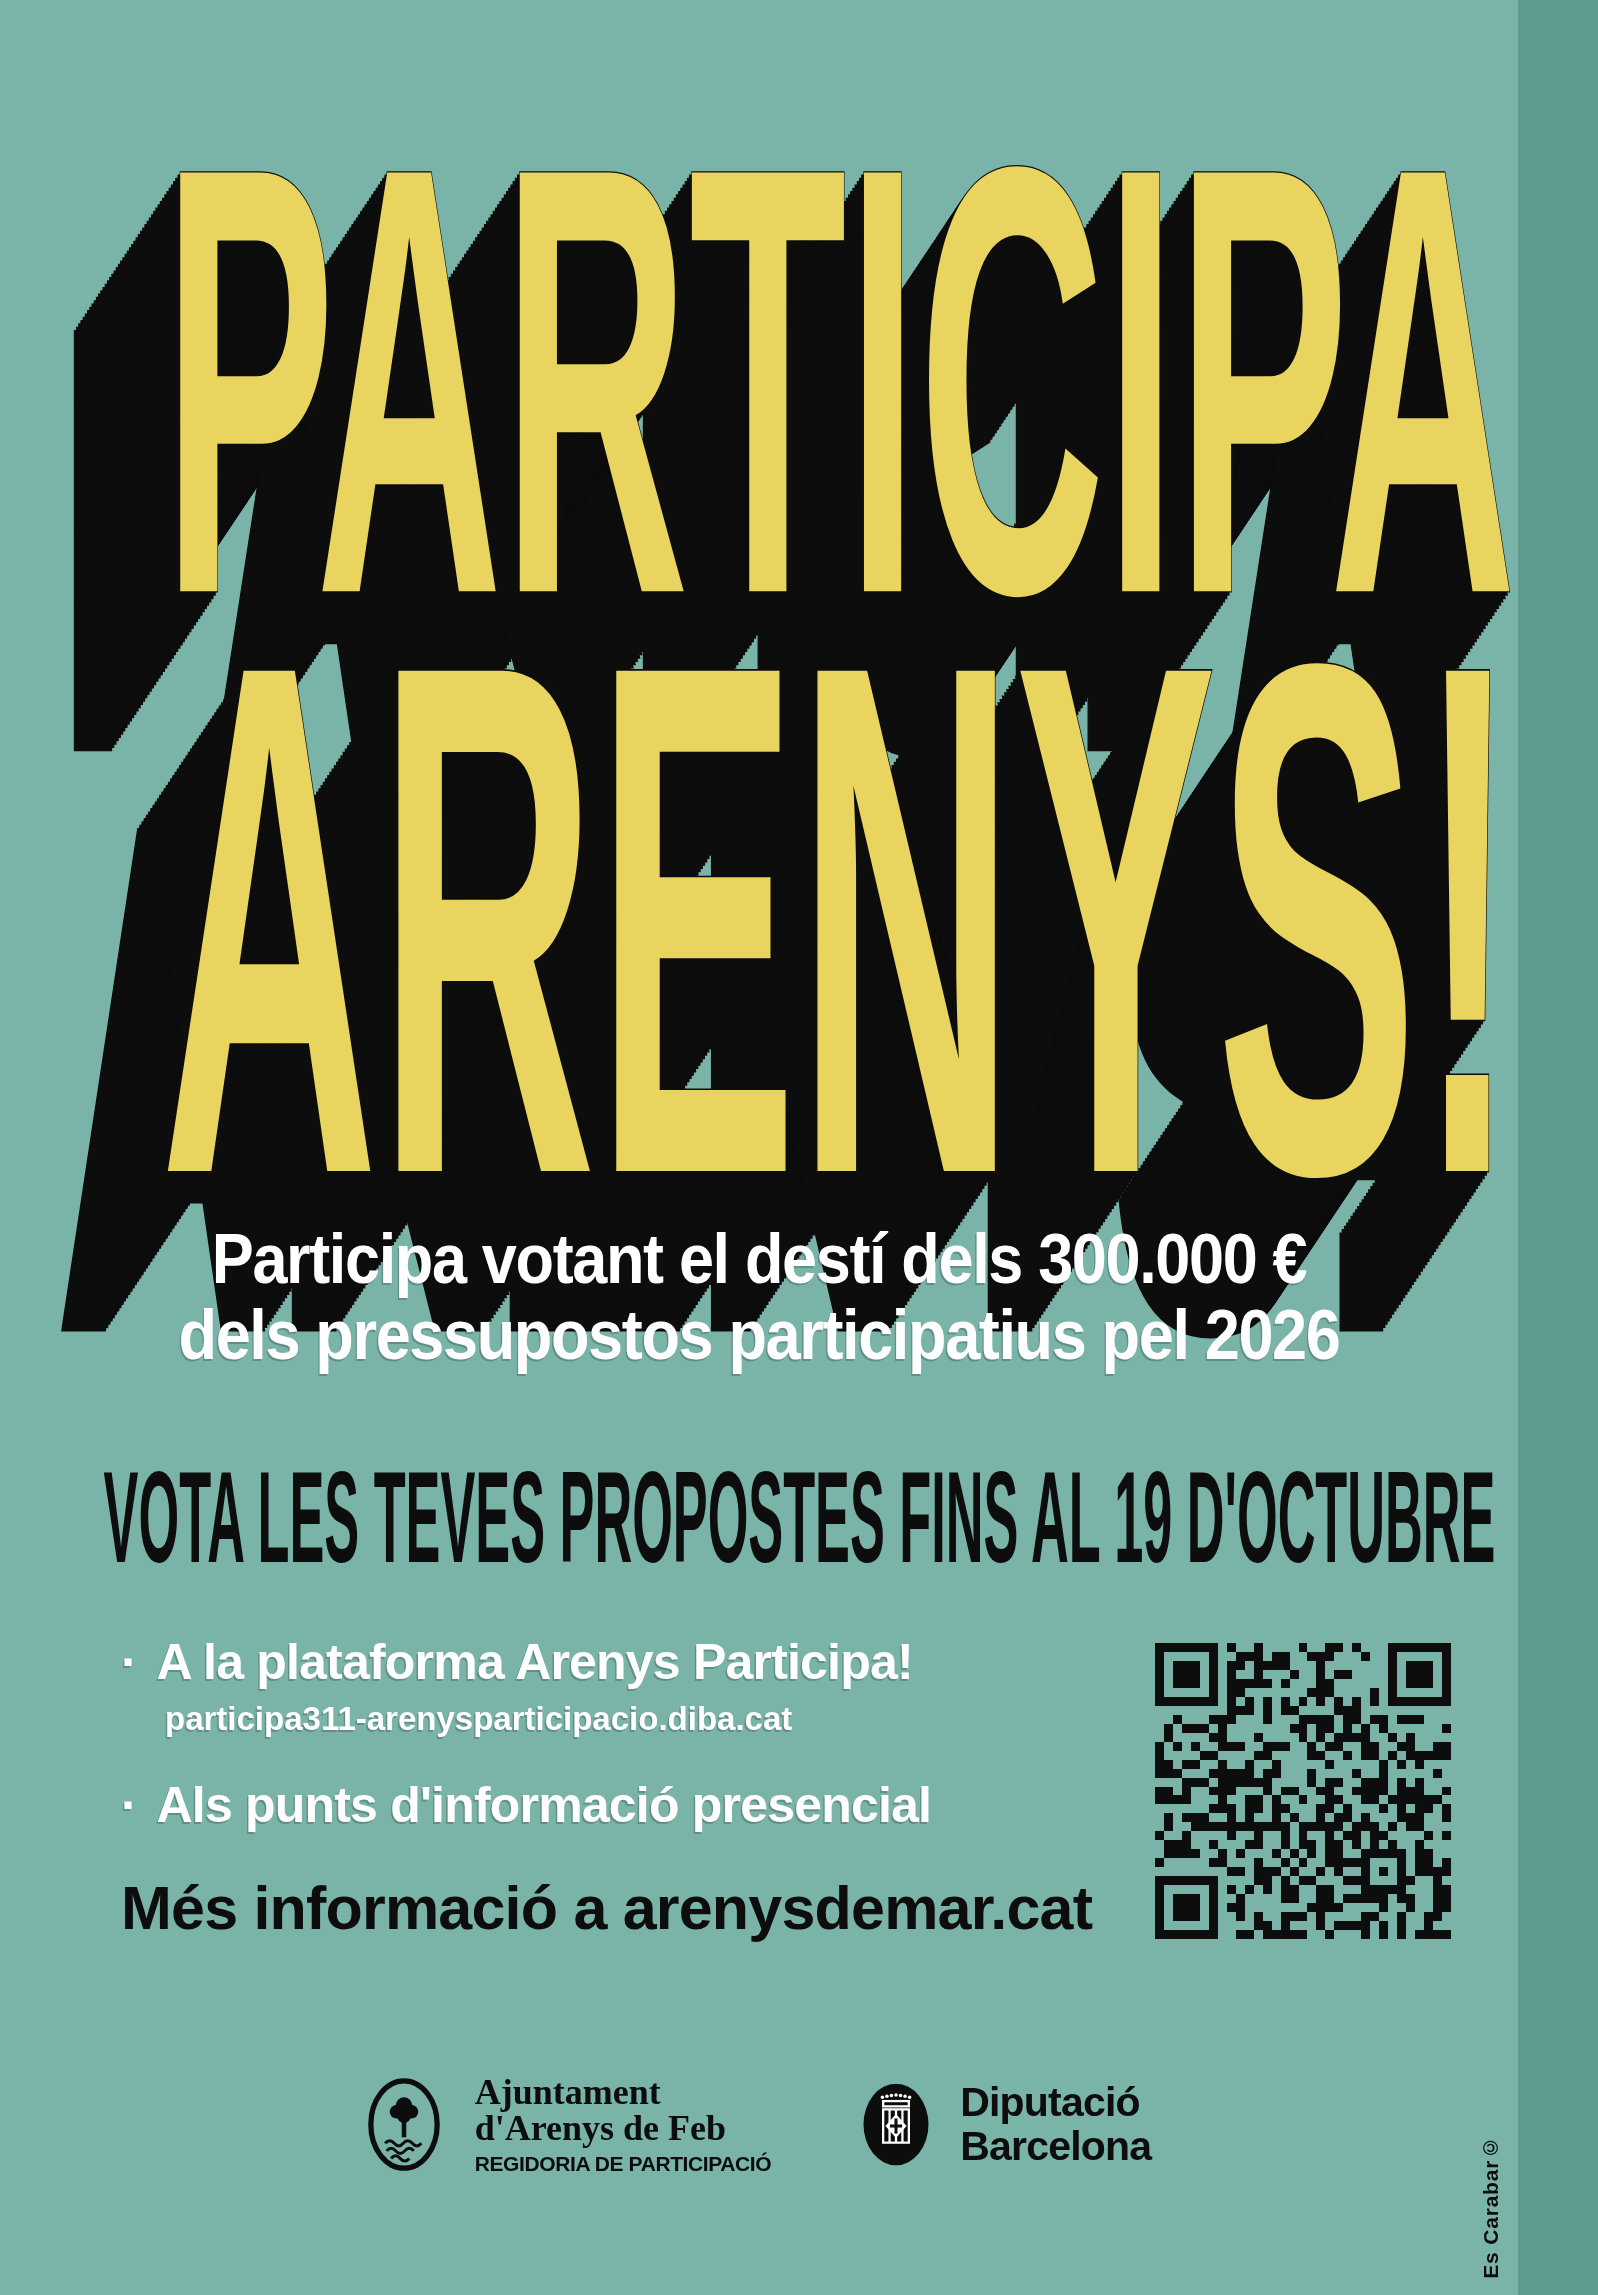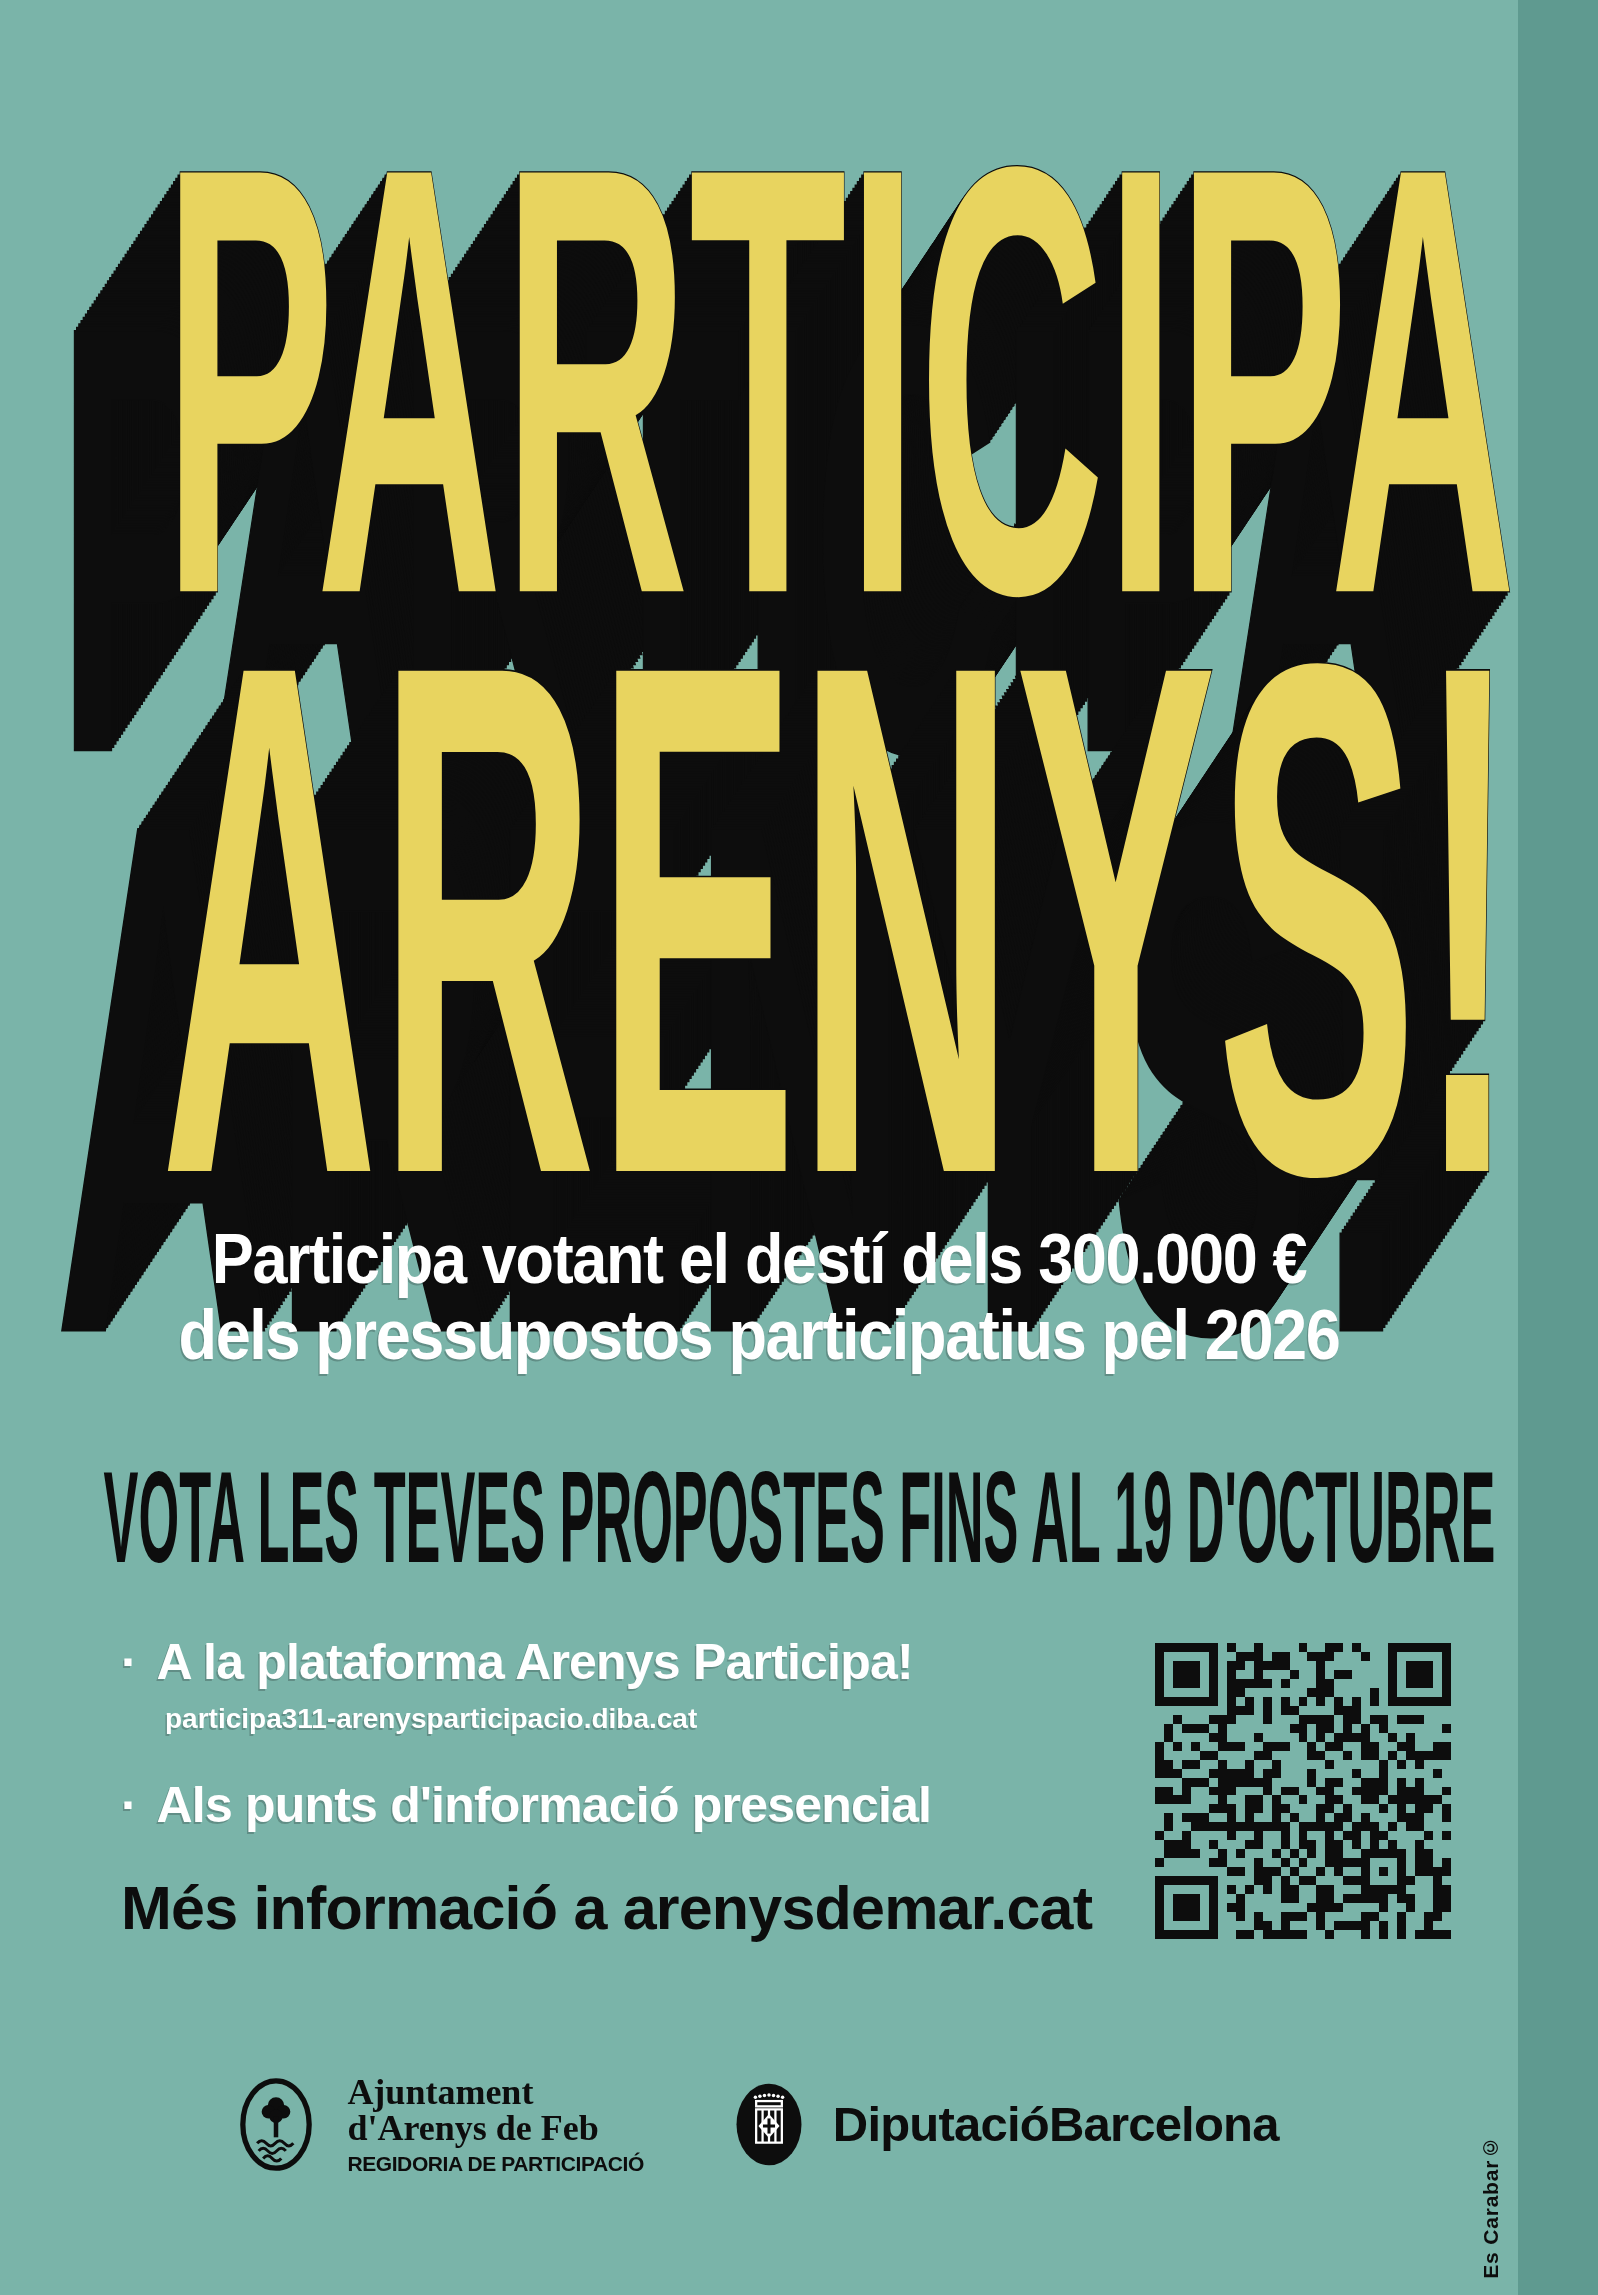--- a/index.html
+++ b/index.html
@@ -28,21 +28,21 @@
     color:#ffffff;
   }
   .bullet-row{
     display:flex;align-items:flex-start;gap:19.7px;
     font-weight:bold;font-size:50px;line-height:57px;letter-spacing:-0.8px;
     text-shadow:-1.5px 2.3px 0 rgba(10,10,10,.22);
   }
   .bullet-row .dot{flex:0 0 auto;}
   .bullet-url{
     margin:7.6px 0 0 44px;
-    font-weight:bold;font-size:28px;line-height:39px;letter-spacing:0;
+    font-weight:bold;font-size:33px;line-height:39px;letter-spacing:0;
     color:#ffffff;text-shadow:-1.5px 2.3px 0 rgba(10,10,10,.22);
   }
   .bullet-row.second{margin-top:39px;}
   .more-info{
     margin-top:48px;color:#0d0d0d;
     font-weight:bold;font-size:61px;line-height:53px;letter-spacing:-0.8px;
   }
 
   .qr{
     position:absolute;left:1155px;top:1643px;width:296px;height:296px;
@@ -58,21 +58,21 @@
   .logo-group.ajuntament{gap:34px;}
   .logo-group.diputacio{gap:30px;}
   .aj-text{display:flex;flex-direction:column;}
   .aj-serif{
     font-family:"Liberation Serif",serif;font-weight:bold;
     font-size:36px;line-height:36px;letter-spacing:0;
   }
   .aj-caps{
     margin-top:7.6px;font-weight:bold;font-size:21px;line-height:20.4px;letter-spacing:-0.4px;
   }
-  .dip-text{display:flex;flex-direction:row;font-weight:bold;font-size:49px;line-height:44px;letter-spacing:-0.8px;text-align:right;}
+  .dip-text{display:flex;flex-direction:column;font-weight:bold;font-size:41px;line-height:44px;letter-spacing:-0.8px;}
 
   .credit{
     position:absolute;right:15px;bottom:16.6px;
     writing-mode:vertical-rl;transform:rotate(180deg);
     font-weight:bold;font-size:21px;letter-spacing:0.8px;color:#0d0d0d;
   }
 </style>
 </head>
 <body>
 

